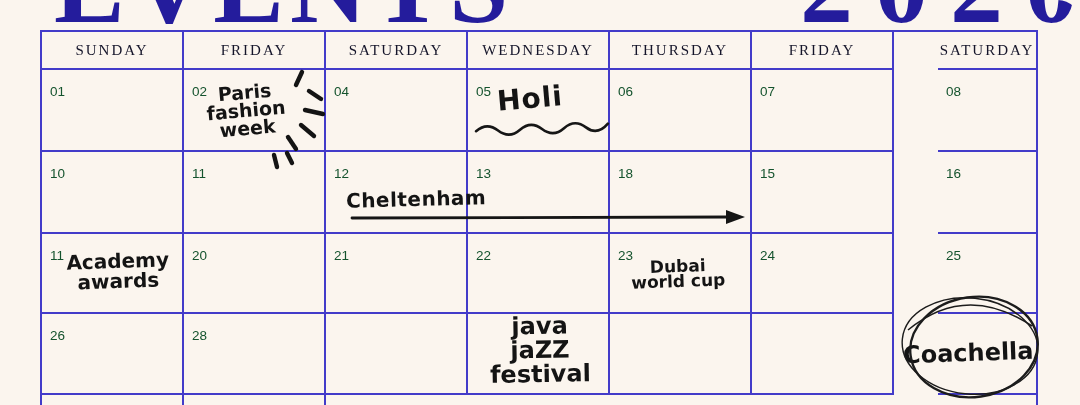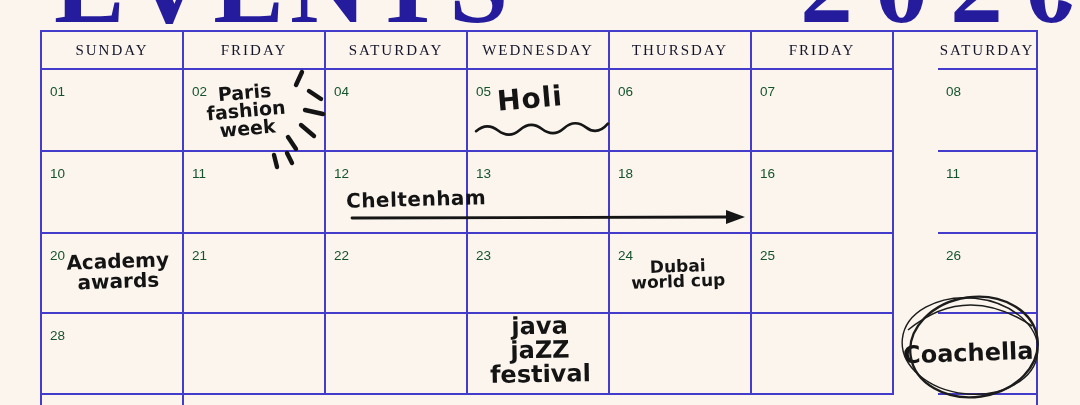--- a/index.html
+++ b/index.html
@@ -100,20 +100,23 @@
         <span class="num">12</span>
       </div>
     <div class="cell">
         <span class="num">13</span>
       </div>
     <div class="cell">
         <span class="num">18</span>
       </div>
 
     <div class="cell">
+        <span class="num">15</span>
+      </div>
+    <div class="cell">
         <span class="num">16</span>
       </div>
     <div class="cell">
         <span class="num">11</span>
       </div>
     <div class="cell">
         <span class="num">20</span>
       </div>
     <div class="cell">
         <span class="num">21</span>

